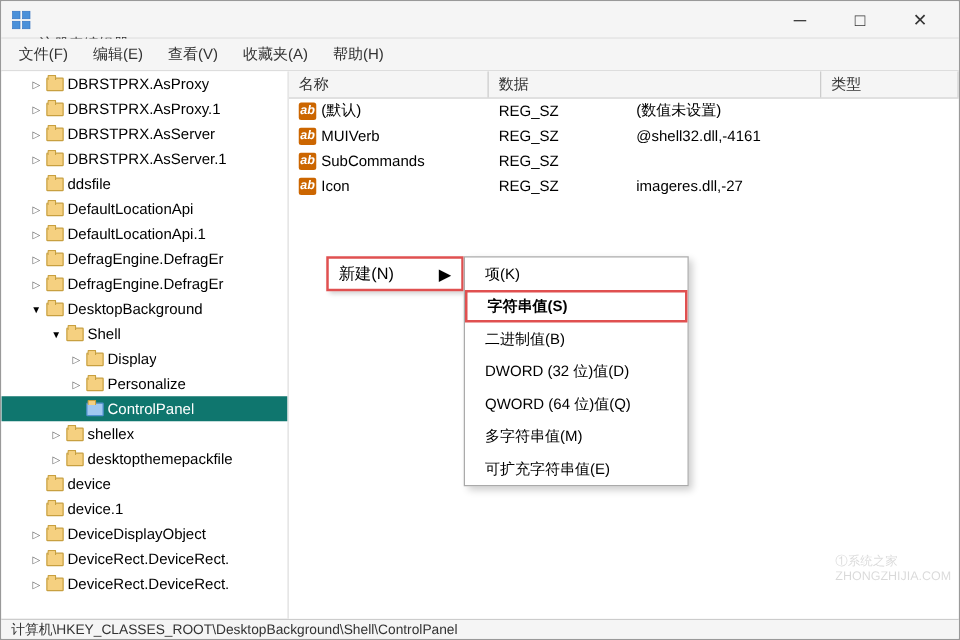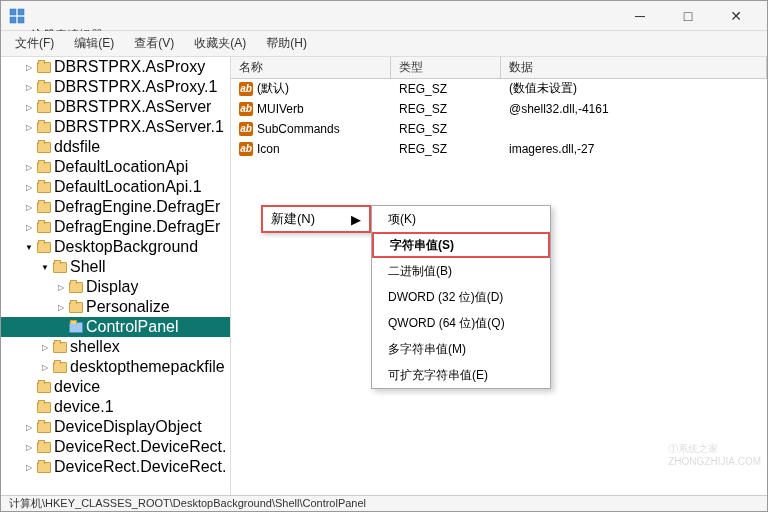--- a/index.html
+++ b/index.html
@@ -109,21 +109,21 @@
       flex-shrink: 0;
     }
     .folder-icon {
       width: 16px;
       height: 14px;
       margin-right: 3px;
       flex-shrink: 0;
       display: inline-block;
     }
     .tree-label {
-      font-size: 16px;
+      font-size: 12px;
       overflow: hidden;
       text-overflow: ellipsis;
     }
     .right-panel {
       flex: 1;
       display: flex;
       flex-direction: column;
       overflow: hidden;
       position: relative;
     }
@@ -459,22 +459,22 @@
           </div>
         <span class="folder-yellow folder-icon"></span>
         <span class="tree-label">DeviceRect.DeviceRect.</span>
       </div>
     </div>
 
     <div class="right-panel">
 
       <div class="list-header">
         <div class="list-header-col col-name">名称</div>
+        <div class="list-header-col col-data">数据</div>
         <div class="list-header-col col-type">类型</div>
-        <div class="list-header-col col-data">数据</div>
       </div>
 
       <div class="list-content">
         <div class="list-row">
           <div class="list-cell cell-name">
             <span class="reg-icon">ab</span>
             <span>(默认)</span>
           </div>
           <div class="list-cell cell-type">REG_SZ</div>
           <div class="list-cell cell-data">(数值未设置)</div>

